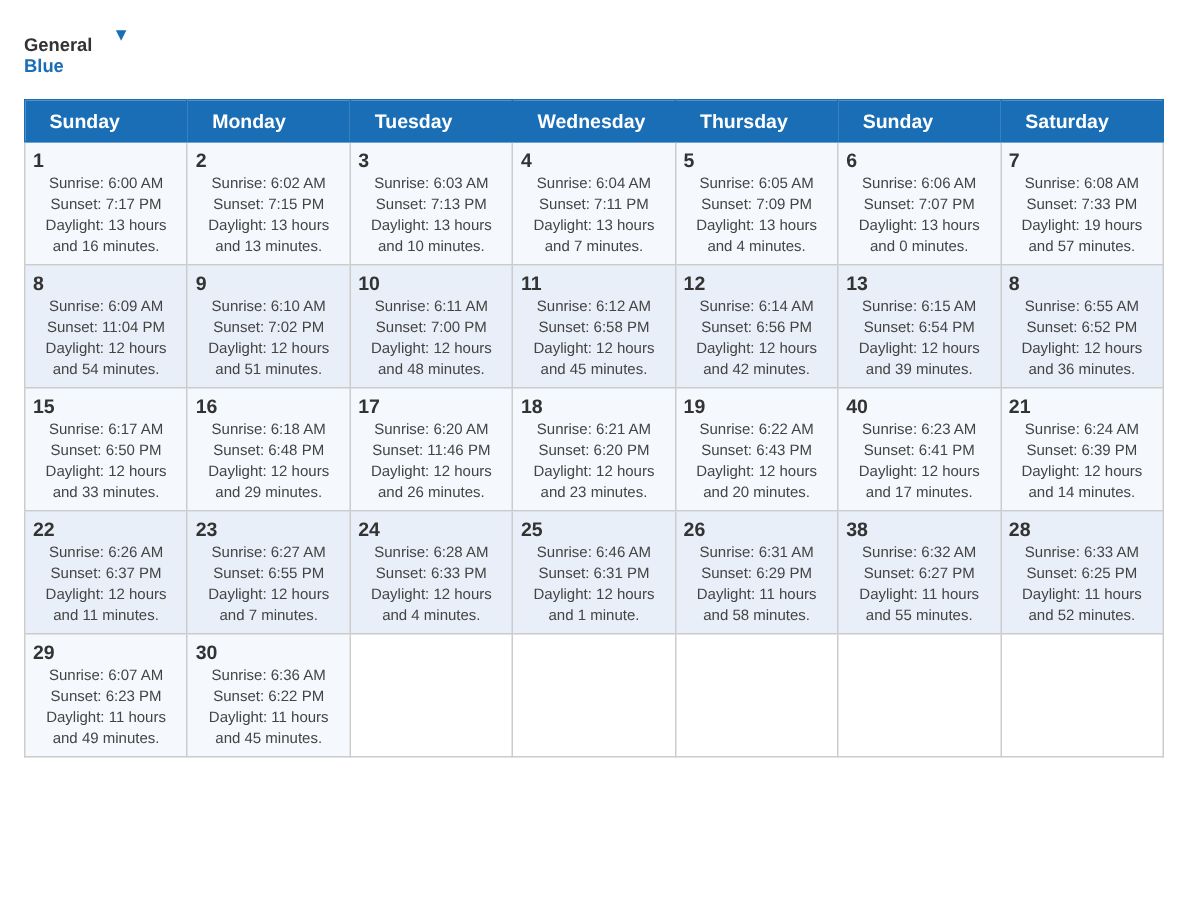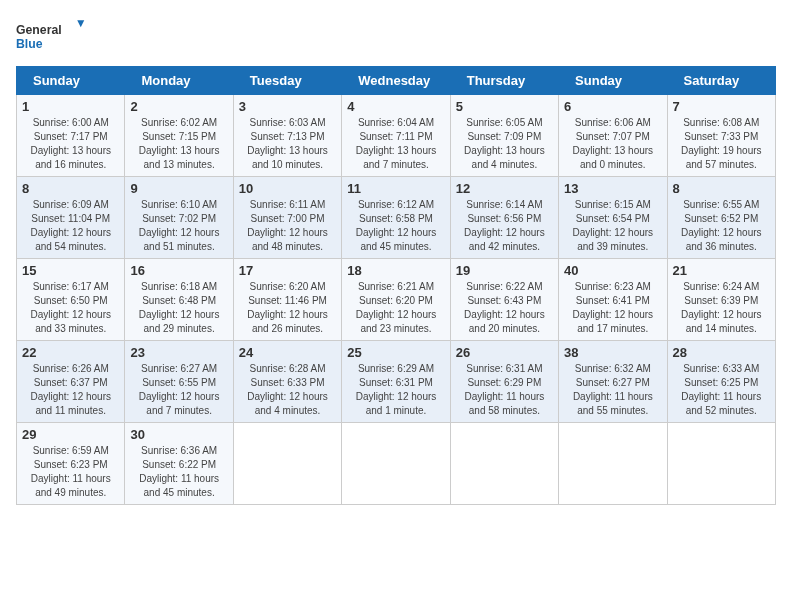--- a/index.html
+++ b/index.html
@@ -307,21 +307,21 @@
         <span class="day-num">24</span>
         <div class="day-info">
           <div>Sunrise: 6:28 AM</div>
           <div>Sunset: 6:33 PM</div>
           <div>Daylight: 12 hours and 4 minutes.</div>
         </div>
       </td>
         <td>
         <span class="day-num">25</span>
         <div class="day-info">
-          <div>Sunrise: 6:29 AM</div>
+          <div>Sunrise: 6:46 AM</div>
           <div>Sunset: 6:31 PM</div>
           <div>Daylight: 12 hours and 1 minute.</div>
         </div>
       </td>
         <td>
         <span class="day-num">26</span>
         <div class="day-info">
           <div>Sunrise: 6:31 AM</div>
           <div>Sunset: 6:29 PM</div>
           <div>Daylight: 11 hours and 58 minutes.</div>
@@ -341,21 +341,21 @@
           <div>Sunrise: 6:33 AM</div>
           <div>Sunset: 6:25 PM</div>
           <div>Daylight: 11 hours and 52 minutes.</div>
         </div>
       </td>
       </tr>
       <tr>
         <td>
         <span class="day-num">29</span>
         <div class="day-info">
-          <div>Sunrise: 6:59 AM</div>
+          <div>Sunrise: 6:07 AM</div>
           <div>Sunset: 6:23 PM</div>
           <div>Daylight: 11 hours and 49 minutes.</div>
         </div>
       </td>
         <td>
         <span class="day-num">30</span>
         <div class="day-info">
           <div>Sunrise: 6:36 AM</div>
           <div>Sunset: 6:22 PM</div>
           <div>Daylight: 11 hours and 45 minutes.</div>

